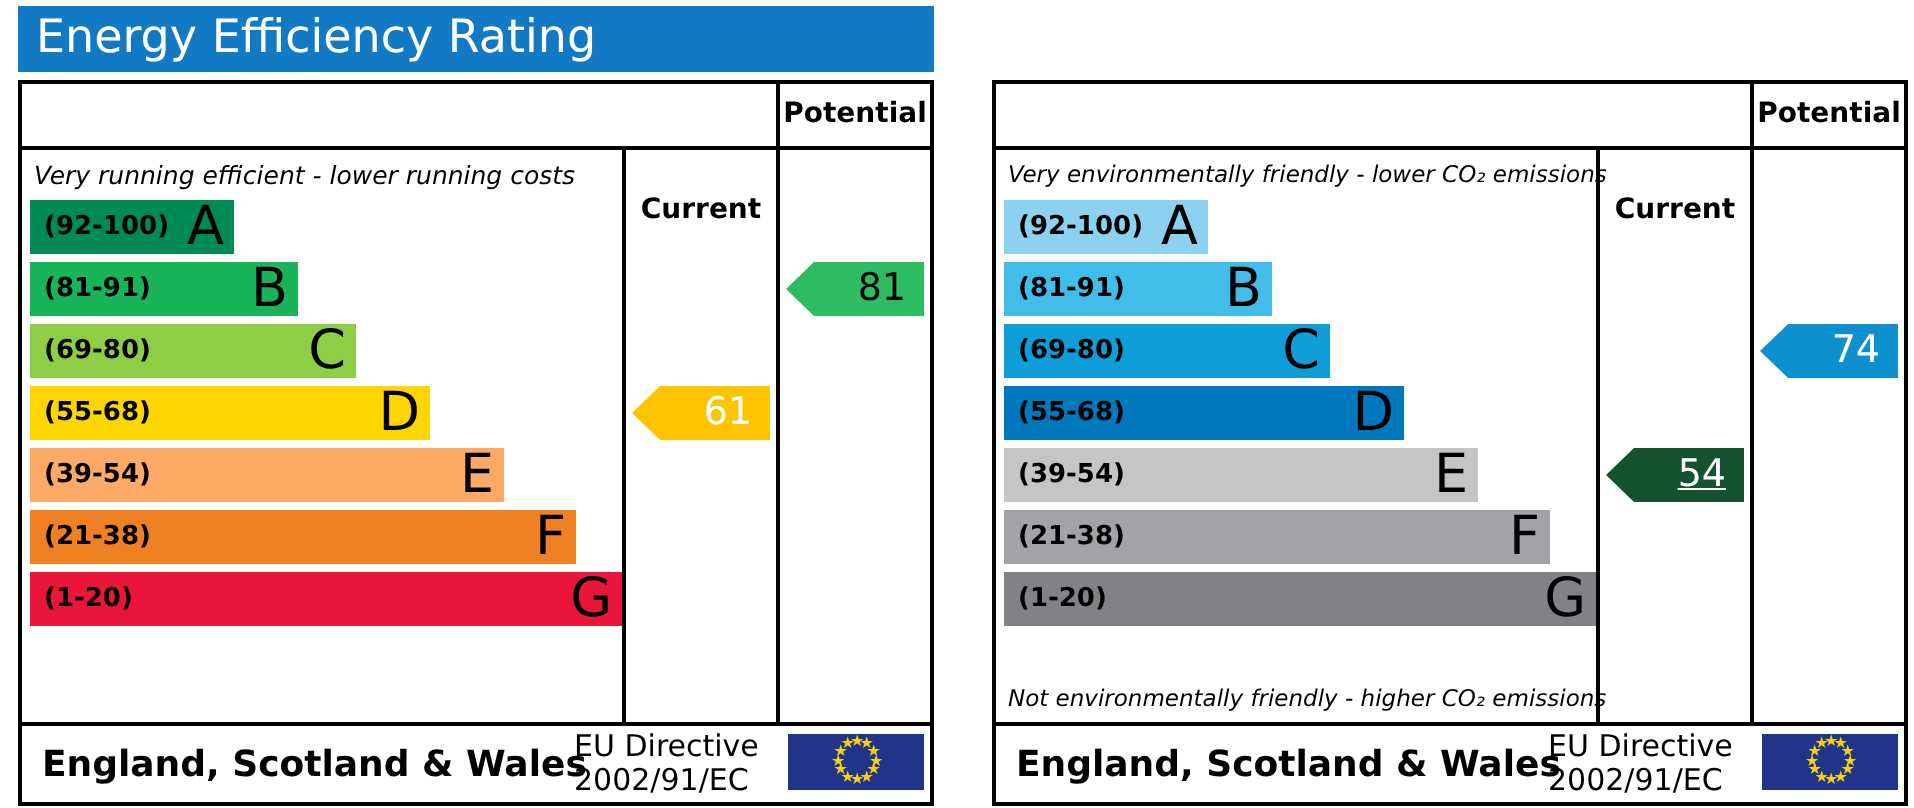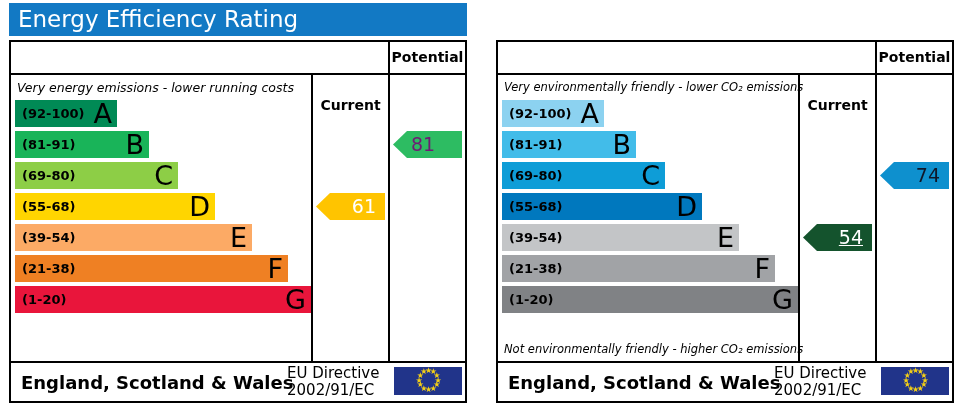--- a/index.html
+++ b/index.html
@@ -226,21 +226,21 @@
 
     <div class="frame">
       <div class="hdr-row">
         <div class="hdr-cell hdr-current">Current</div>
         <div class="hdr-cell hdr-potential">Potential</div>
       </div>
       <div class="vrule v1"></div>
       <div class="vrule v2"></div>
 
       <div class="body-area">
-        <div class="note top">Very energy emissions - lower running costs</div>
+        <div class="note top">Very running efficient - lower running costs</div>
         <div class="bars">
             <div class="band" style="width: 102px; background: rgb(0, 138, 85);">
               <span class="range">(92-100)</span>
               <span class="letter">A</span>
             </div>
             <div class="band" style="width: 134px; background: rgb(25, 180, 89);">
               <span class="range">(81-91)</span>
               <span class="letter">B</span>
             </div>
             <div class="band" style="width: 163px; background: rgb(141, 206, 70);">
@@ -260,21 +260,21 @@
               <span class="letter">F</span>
             </div>
             <div class="band" style="width: 296px; background: rgb(233, 21, 59);">
               <span class="range">(1-20)</span>
               <span class="letter">G</span>
             </div>
           </div>
       </div>
 
       <div class="arrow cur" style="background: rgb(255, 196, 0); color: rgb(255, 255, 255); top: 151px;">61</div>
-      <div class="arrow pot" style="background: rgb(45, 188, 98); color: #701a75; top: 89px; text-align: center;">81</div>
+      <div class="arrow pot" style="background: rgb(45, 188, 98); color: #000000; top: 89px;">81</div>
     </div>
 
     <div class="footer">
       <div class="footer-region">England, Scotland &amp; Wales</div>
       <div class="footer-directive">
         <span>EU Directive</span>
         <span>2002/91/EC</span>
       </div>
       <div class="eu-flag">
           <span style="position: absolute; left: 31px; top: 0px; color: rgb(245, 208, 22); font-size: 8px; line-height: 8px;">★</span>
@@ -332,21 +332,21 @@
             </div>
             <div class="band" style="width: 296px; background: rgb(128, 130, 133);">
               <span class="range">(1-20)</span>
               <span class="letter">G</span>
             </div>
           </div>
         <div class="note bottom">Not environmentally friendly - higher CO₂ emissions</div>
       </div>
 
       <div class="arrow cur" style="background: #14532d; color: rgb(255, 255, 255); top: 182px; text-decoration: underline;">54</div>
-      <div class="arrow pot" style="background: rgb(14, 144, 206); color: #0f172a; top: 120px;">74</div>
+      <div class="arrow pot" style="background: rgb(14, 144, 206); color: #ffffff; top: 120px;">74</div>
     </div>
 
     <div class="footer">
       <div class="footer-region">England, Scotland &amp; Wales</div>
       <div class="footer-directive">
         <span>EU Directive</span>
         <span>2002/91/EC</span>
       </div>
       <div class="eu-flag">
           <span style="position: absolute; left: 31px; top: 0px; color: rgb(245, 208, 22); font-size: 8px; line-height: 8px;">★</span>

